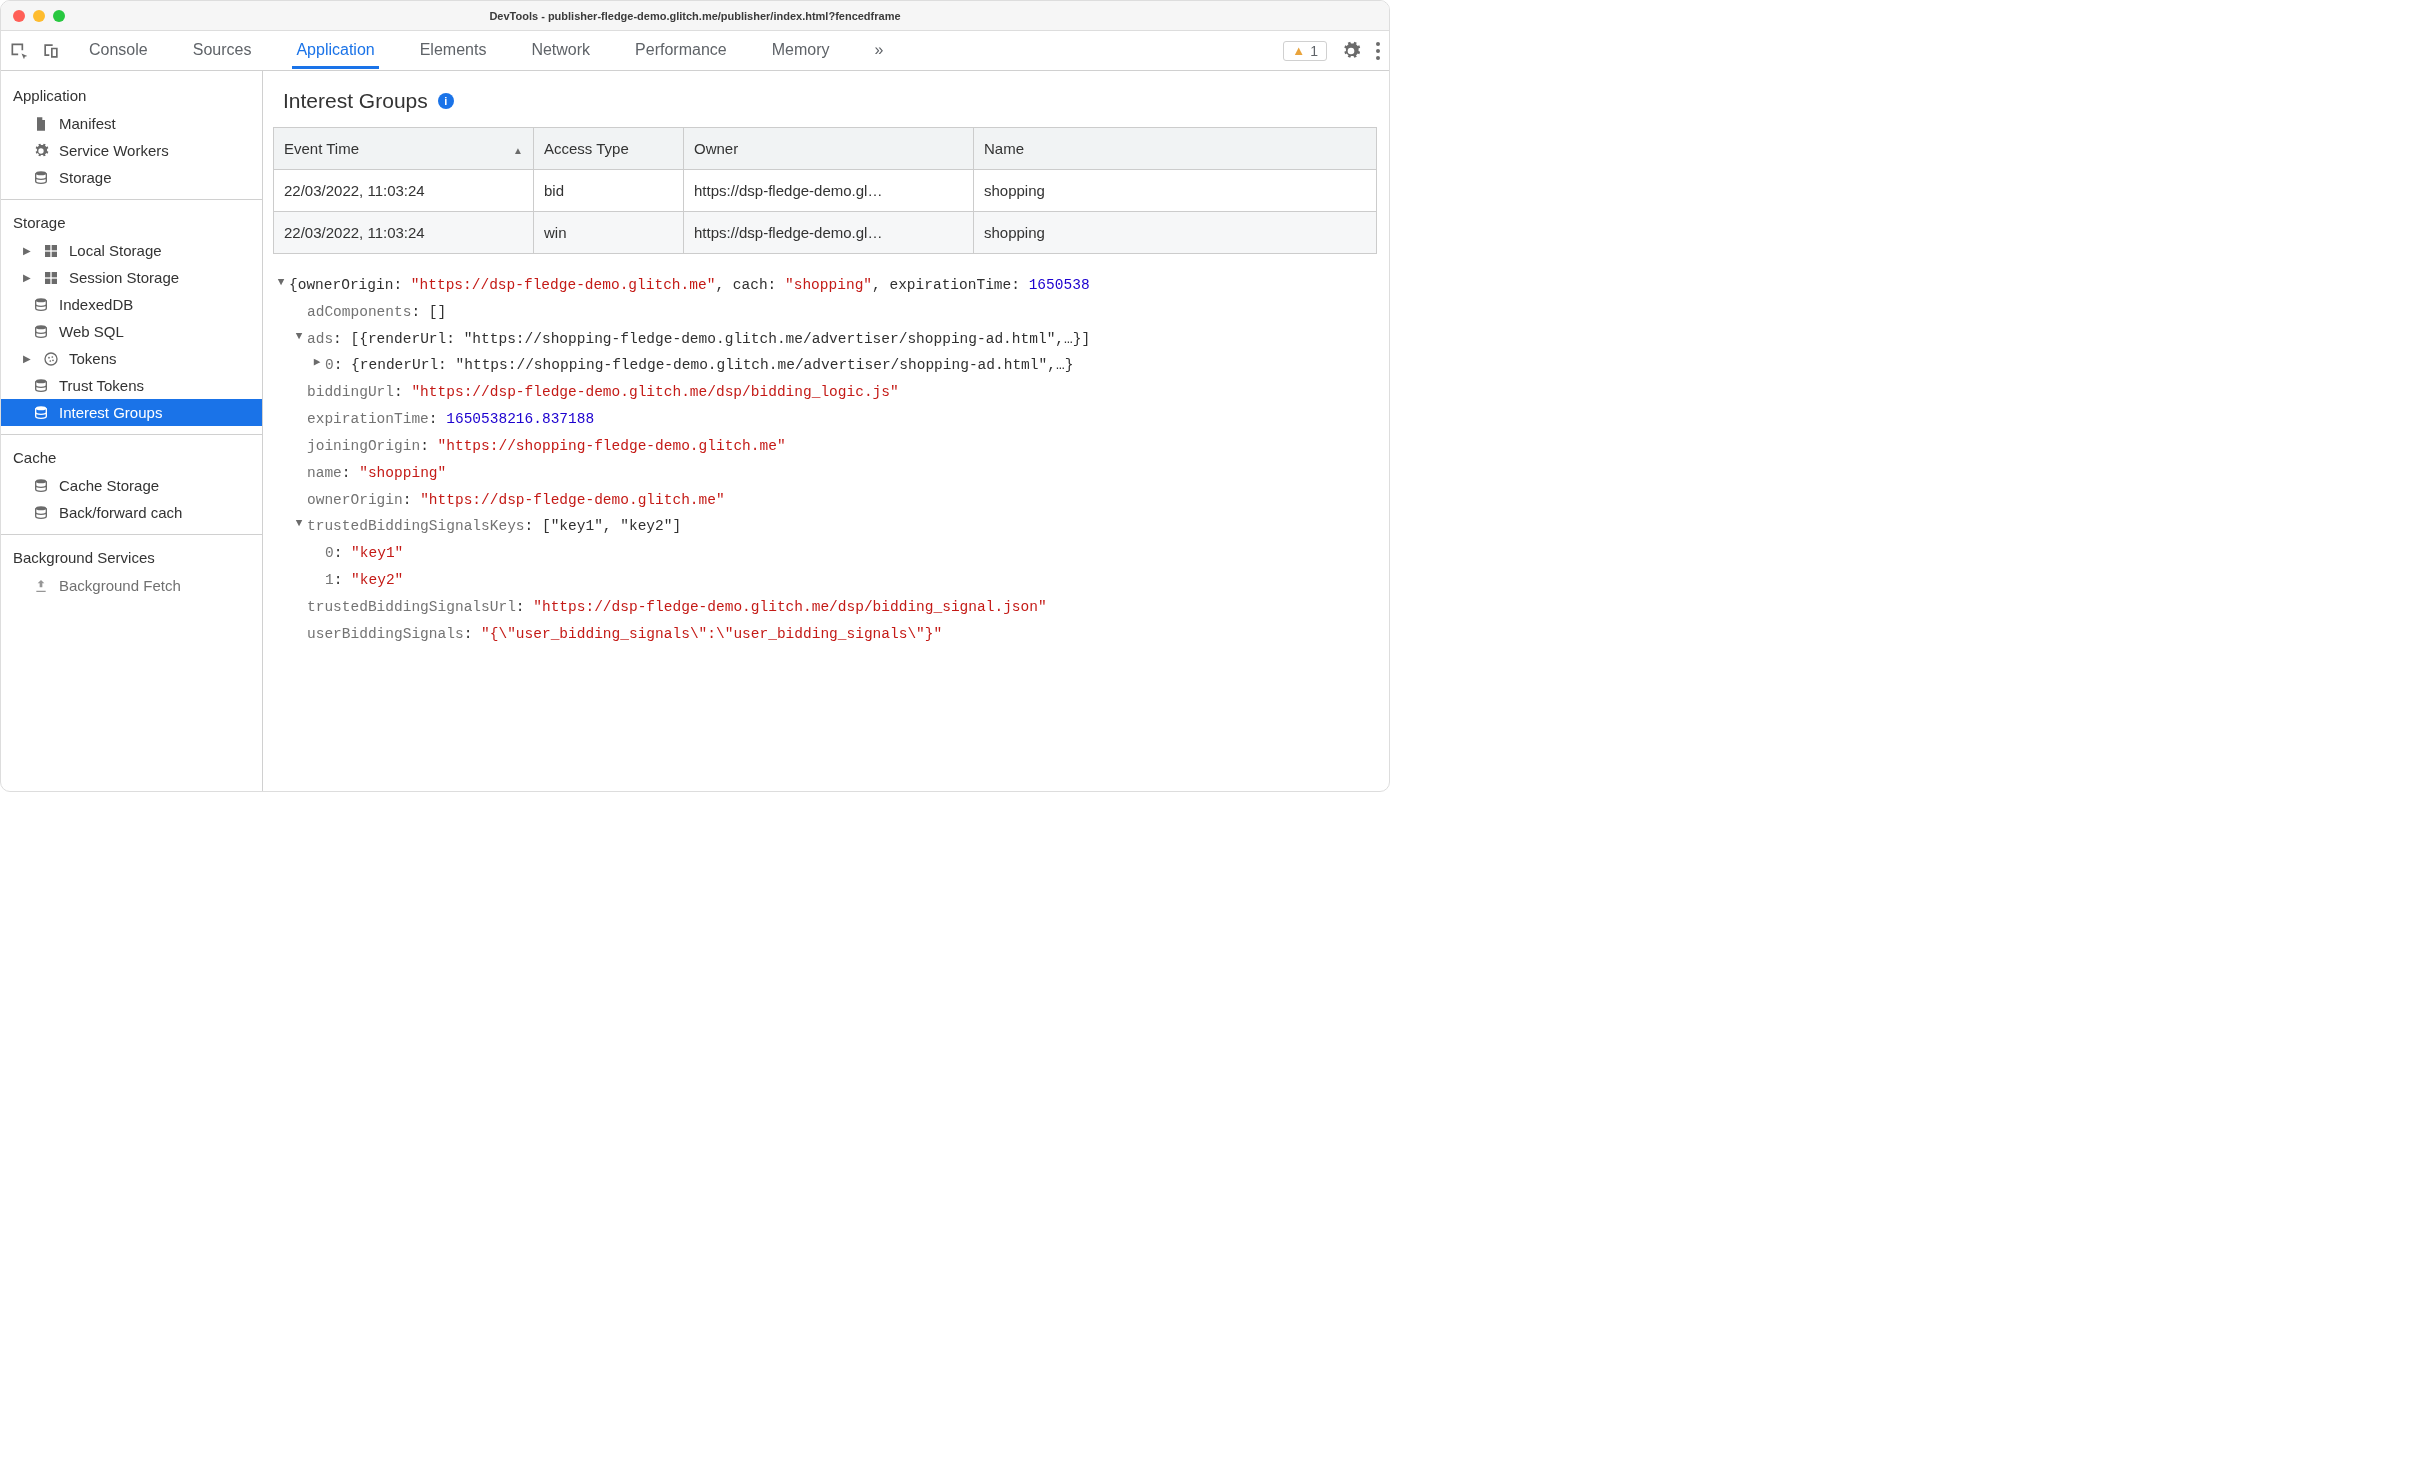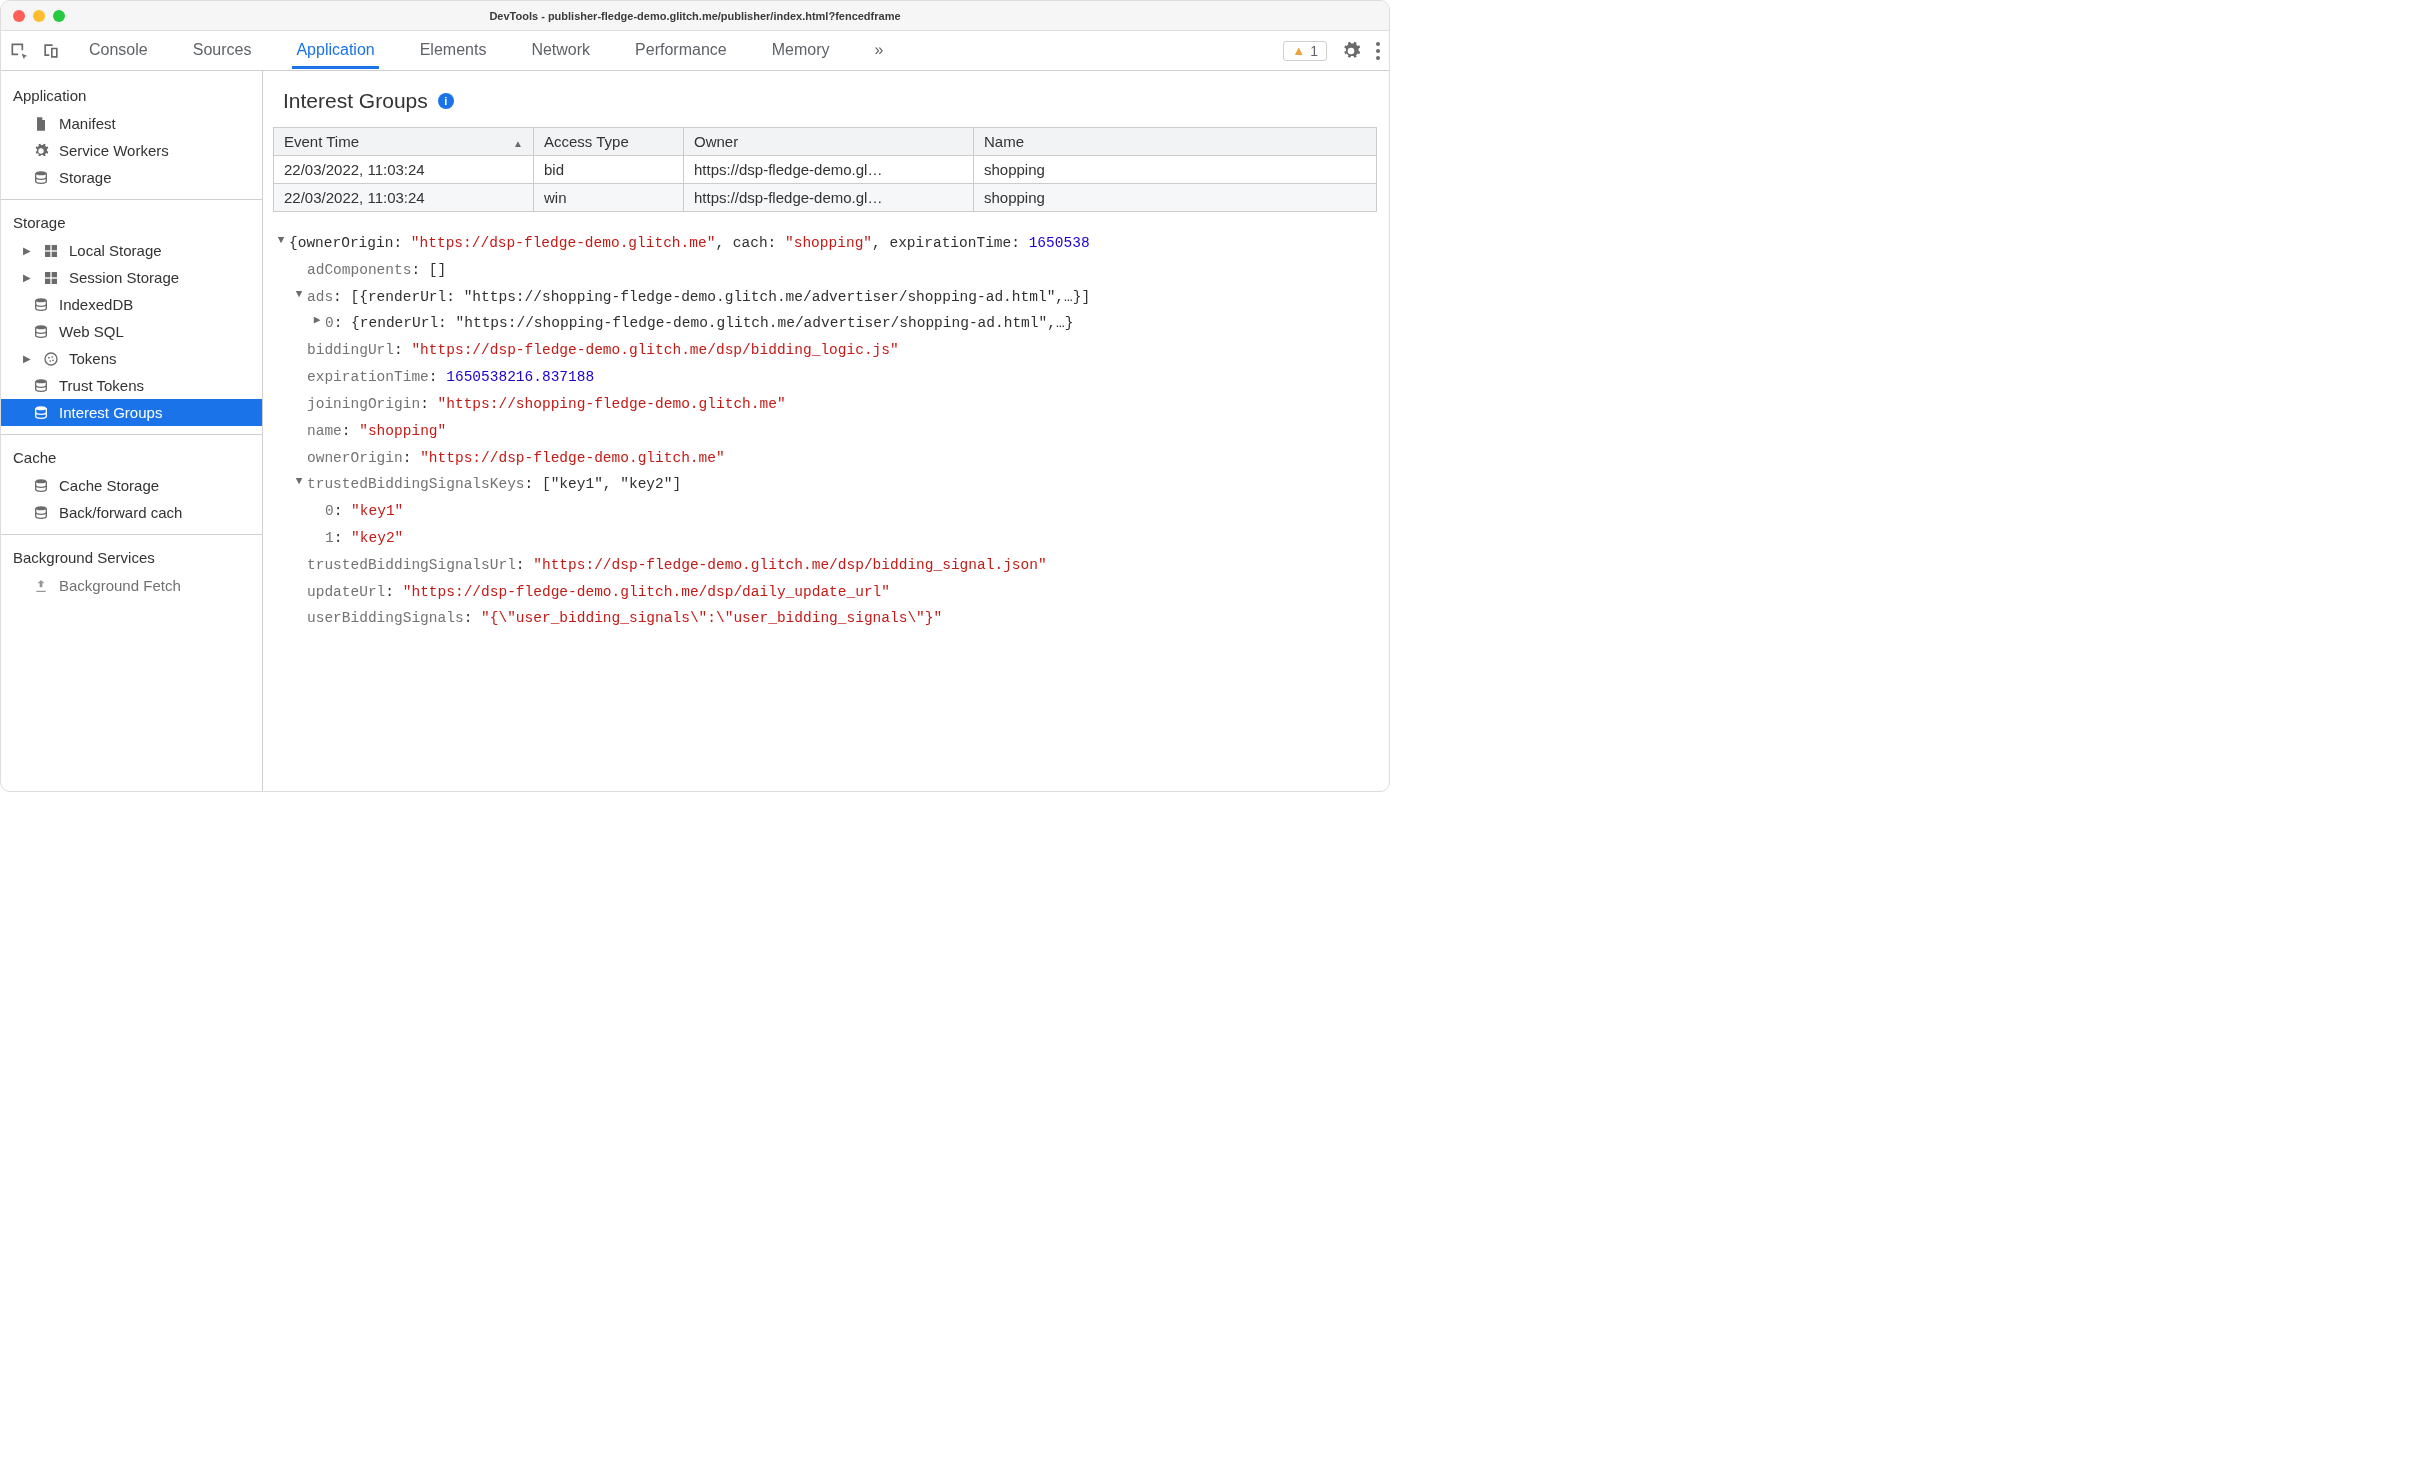--- a/index.html
+++ b/index.html
@@ -104,21 +104,21 @@
     font-size:11px;font-weight:700;display:flex;align-items:center;justify-content:center;
   }
   table.ig {
     border-collapse: collapse;
     width: calc(100% - 22px);
     margin: 0 10px;
     font-size: 15px;
   }
   table.ig th, table.ig td {
     border: 1px solid #ccc;
-    padding: 5px 10px;
+    padding: 12px 10px;
     text-align: left;
     overflow:hidden; white-space:nowrap; text-overflow:ellipsis;
   }
   table.ig th { background: #f1f3f4; font-weight: normal; color:#333; }
   table.ig tr:nth-child(even) td { background:#f6f7f8; }
   .sort-tri { float:right; font-size:10px; color:#6b6b6b; margin-top:5px;}
   .col-time{width:260px;} .col-type{width:150px;} .col-owner{width:290px;} .col-name{}
   .detail {
     font-family: Menlo, Consolas, "Courier New", monospace;
     font-size: 14.5px;
@@ -389,21 +389,20 @@
         <div class="row ind2">
             <span class="ex"></span>
             <span><span class="k-purple">1</span><span class="txt">: </span><span class="v-red">"key2"</span></span>
           </div>
         <div class="row ind1">
             <span class="ex"></span>
             <span><span class="k-purple">trustedBiddingSignalsUrl</span><span class="txt">: </span><span class="v-red">"https://dsp-fledge-demo.glitch.me/dsp/bidding_signal.json"</span></span>
           </div>
         <div class="row ind1">
             <span class="ex"></span>
-            <span><span class="k-purple">updateUrl</span><span class="txt">: </span><span class="v-red">"https://dsp-fledge-demo.glitch.me/dsp/daily_update_url"</span></span>
           </div>
         <div class="row ind1">
             <span class="ex"></span>
             <span><span class="k-purple">userBiddingSignals</span><span class="txt">: </span><span class="v-red">"{\"user_bidding_signals\":\"user_bidding_signals\"}"</span></span>
           </div>
       </div>
     </div>
   </div>
 </div>
 

